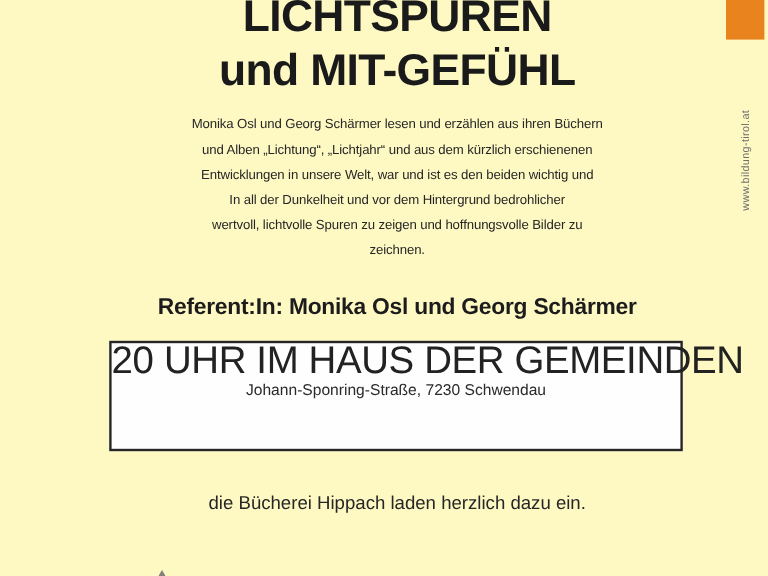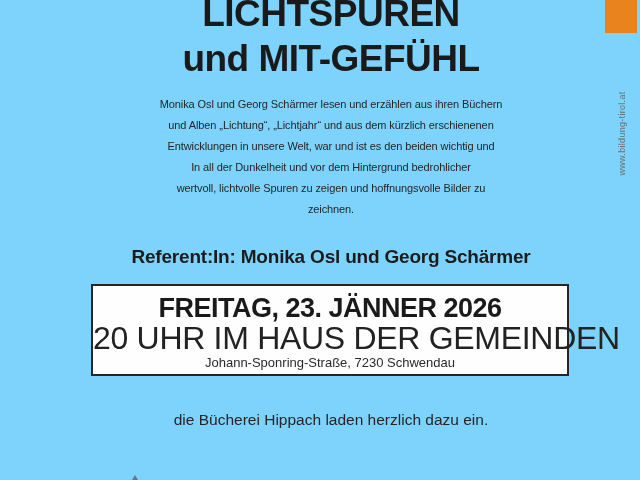--- a/index.html
+++ b/index.html
@@ -4,21 +4,21 @@
 <style>
   html, body {
     margin: 0;
     padding: 0;
     background: #ffffff;
   }
   .page {
     position: relative;
     width: 640px;
     height: 480px;
-    background: #7dd3fc;
+    background: #fef9c3;
     overflow: hidden;
     font-family: "Liberation Sans", sans-serif;
     color: #1e1e1e;
   }
   .accent-square {
     position: absolute;
     left: 605px;
     top: 0;
     width: 32px;
     height: 33px;
@@ -157,21 +157,20 @@
       <div>und Alben „Lichtung“, „Lichtjahr“ und aus dem kürzlich erschienenen</div>
       <div>Entwicklungen in unsere Welt, war und ist es den beiden wichtig und</div>
       <div>In all der Dunkelheit und vor dem Hintergrund bedrohlicher</div>
       <div>wertvoll, lichtvolle Spuren zu zeigen und hoffnungsvolle Bilder zu</div>
       <div>zeichnen.</div>
     </div>
 
     <div class="referent">Referent:In: Monika Osl und Georg Schärmer</div>
 
     <div class="event-box">
-      <div class="event-date">FREITAG, 23. JÄNNER 2026</div>
       <div class="event-time">20 UHR IM HAUS DER GEMEINDEN</div>
       <div class="event-address">Johann-Sponring-Straße, 7230 Schwendau</div>
     </div>
 
     <div class="invitation">
       <div>die Bücherei Hippach laden herzlich dazu ein.</div>
     </div>
 
   </div>
 

